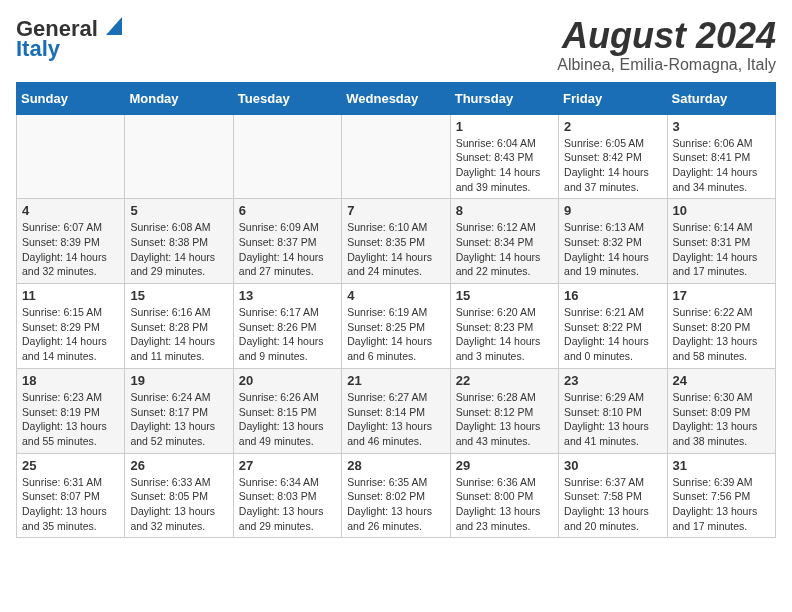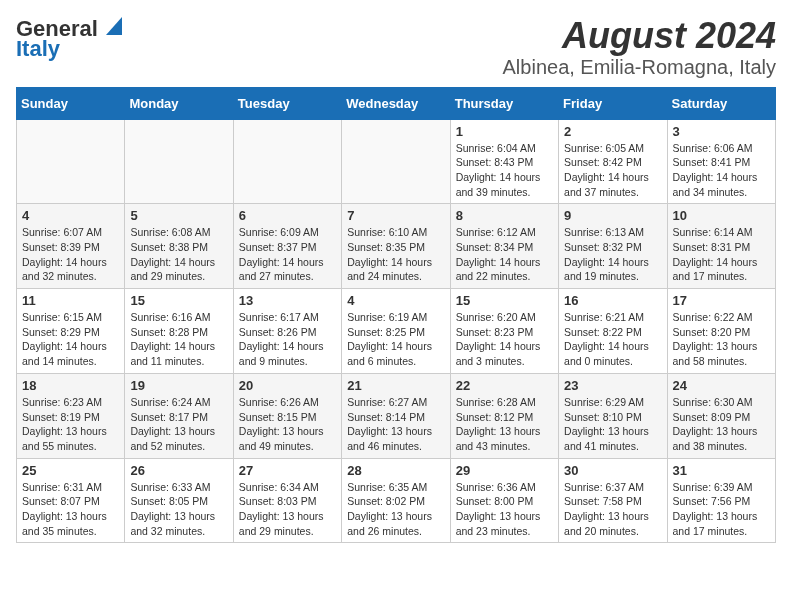--- a/index.html
+++ b/index.html
@@ -25,21 +25,21 @@
       text-align: right;
     }
     .month-year {
       font-size: 36px;
       font-weight: bold;
       color: #333;
       line-height: 1.1;
       font-style: italic;
     }
     .location {
-      font-size: 20px;
+      font-size: 16px;
       color: #555;
     }
     .calendar {
       width: 100%;
       border-collapse: collapse;
       border: 1px solid #ccc;
     }
     .calendar th {
       background-color: #1a6eb5;
       color: #fff;

